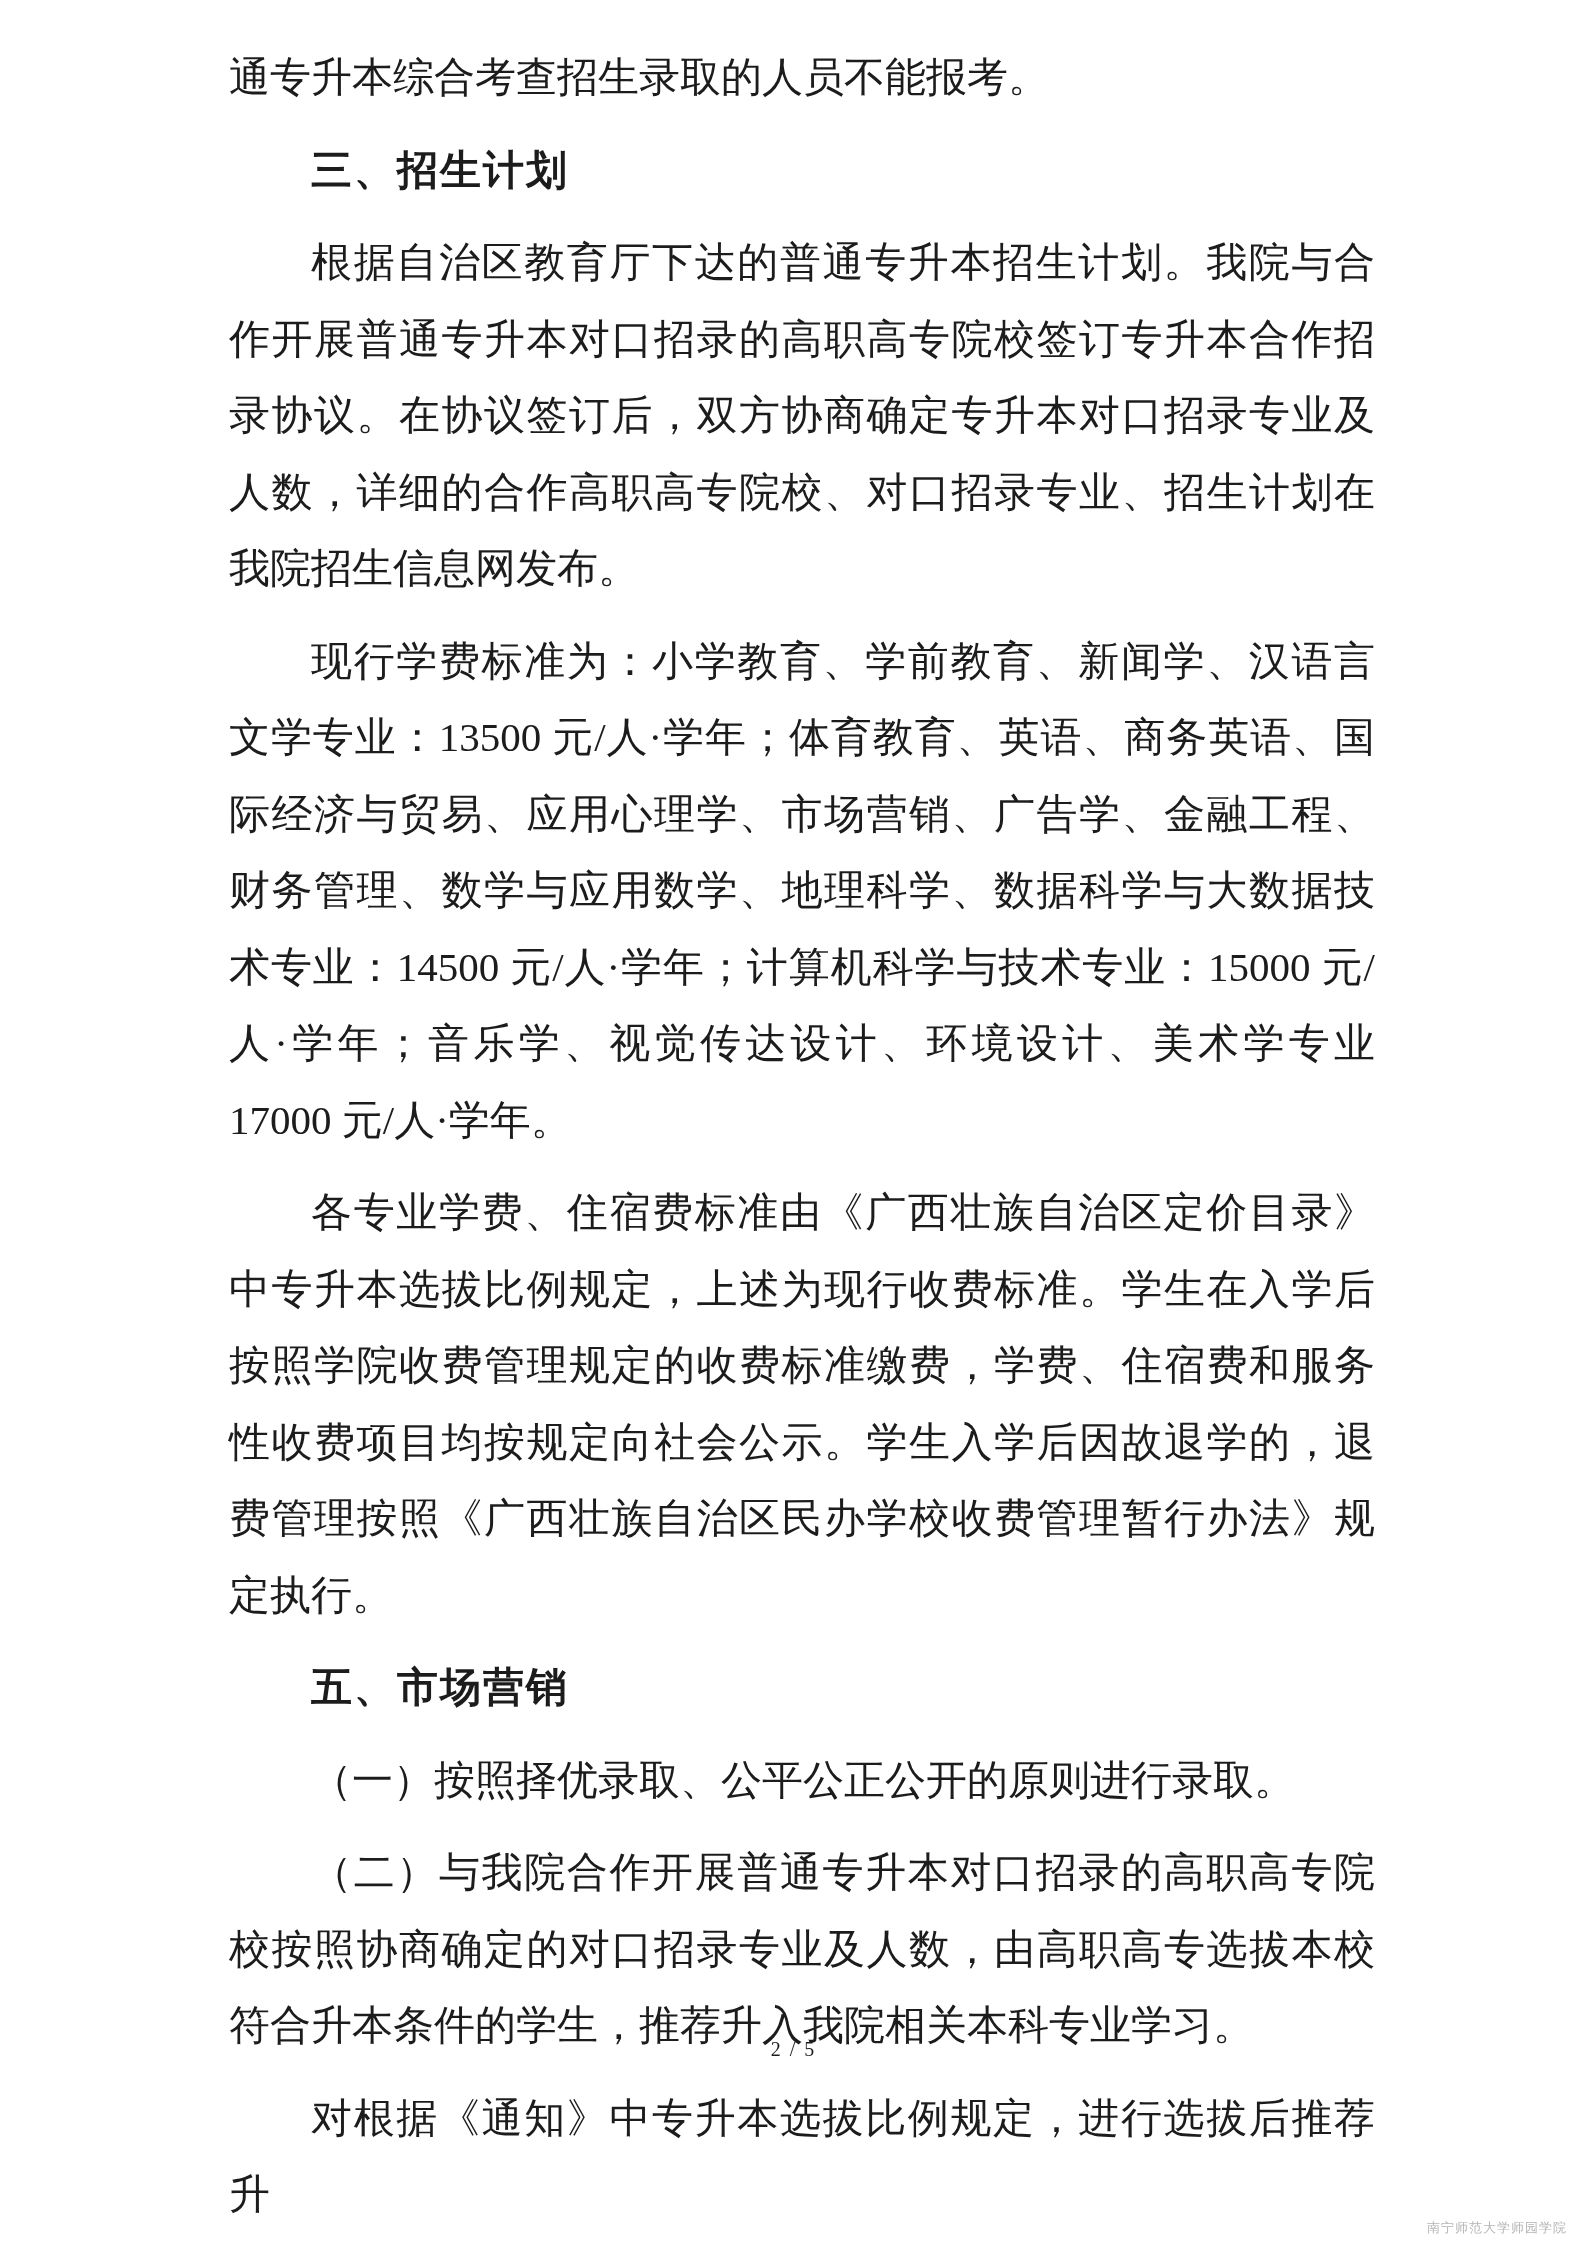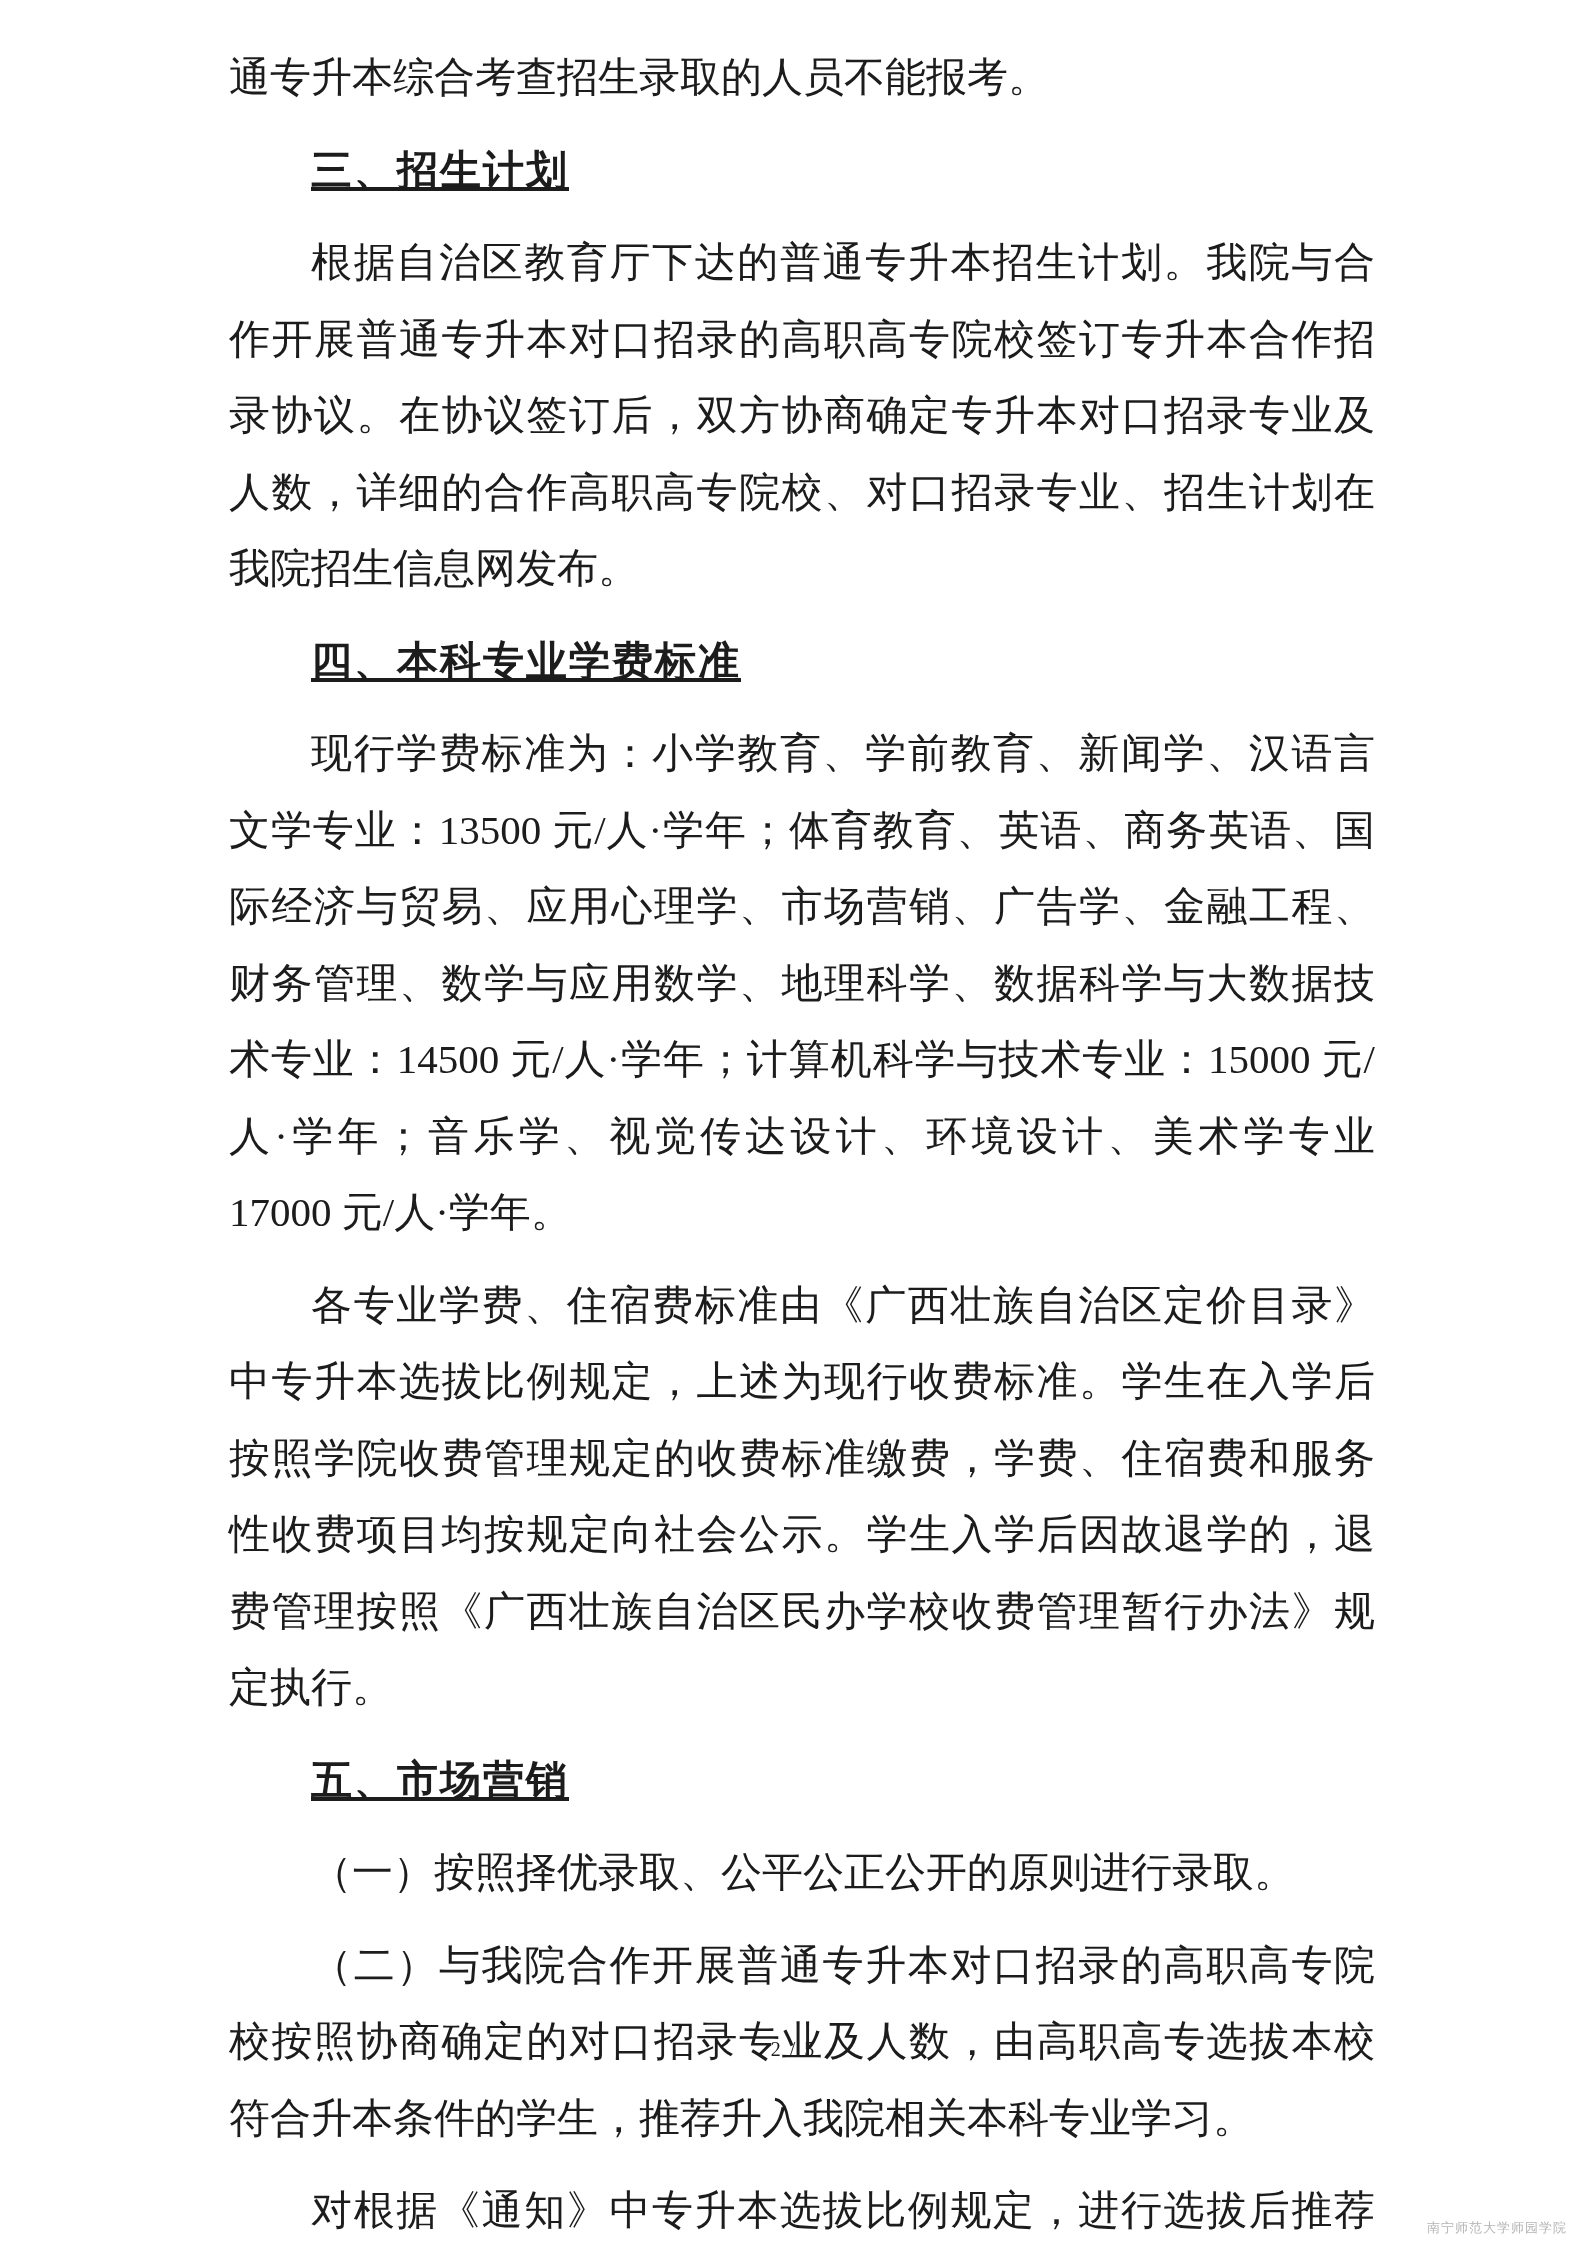--- a/index.html
+++ b/index.html
@@ -35,21 +35,20 @@
     font-weight: normal;
   }
   .para { text-indent: 2em; }
   .para.no-indent { text-indent: 0; }
   .heading {
     font-family: "DejaVu Sans", "Liberation Sans", sans-serif;
     font-weight: 700 !important;
     text-indent: 2em;
     text-align: left;
     letter-spacing: 2px;
-    text-decoration: underline;
   }
   .footer {
     position: absolute;
     top: 2038px;
     left: 0;
     width: 100%;
     text-align: center;
     font-size: 20px;
     color: #1c1c1c;
     letter-spacing: 2px;
@@ -69,21 +68,20 @@
 
 <div class="page">
 
   <div class="doc">
     <p class="para no-indent">通专升本综合考查招生录取的人员不能报考。</p>
 
     <h2 class="heading">三、招生计划</h2>
 
     <p class="para">根据自治区教育厅下达的普通专升本招生计划。我院与合作开展普通专升本对口招录的高职高专院校签订专升本合作招录协议。在协议签订后，双方协商确定专升本对口招录专业及人数，详细的合作高职高专院校、对口招录专业、招生计划在我院招生信息网发布。</p>
 
-    <h2 class="heading">四、本科专业学费标准</h2>
 
     <p class="para">现行学费标准为：小学教育、学前教育、新闻学、汉语言文学专业：13500 元/人·学年；体育教育、英语、商务英语、国际经济与贸易、应用心理学、市场营销、广告学、金融工程、财务管理、数学与应用数学、地理科学、数据科学与大数据技术专业：14500 元/人·学年；计算机科学与技术专业：15000 元/人·学年；音乐学、视觉传达设计、环境设计、美术学专业 17000 元/人·学年。</p>
 
     <p class="para">各专业学费、住宿费标准由《广西壮族自治区定价目录》中专升本选拔比例规定，上述为现行收费标准。学生在入学后按照学院收费管理规定的收费标准缴费，学费、住宿费和服务性收费项目均按规定向社会公示。学生入学后因故退学的，退费管理按照《广西壮族自治区民办学校收费管理暂行办法》规定执行。</p>
 
     <h2 class="heading">五、市场营销</h2>
 
     <p class="para">（一）按照择优录取、公平公正公开的原则进行录取。</p>
 
     <p class="para">（二）与我院合作开展普通专升本对口招录的高职高专院校按照协商确定的对口招录专业及人数，由高职高专选拔本校符合升本条件的学生，推荐升入我院相关本科专业学习。</p>

